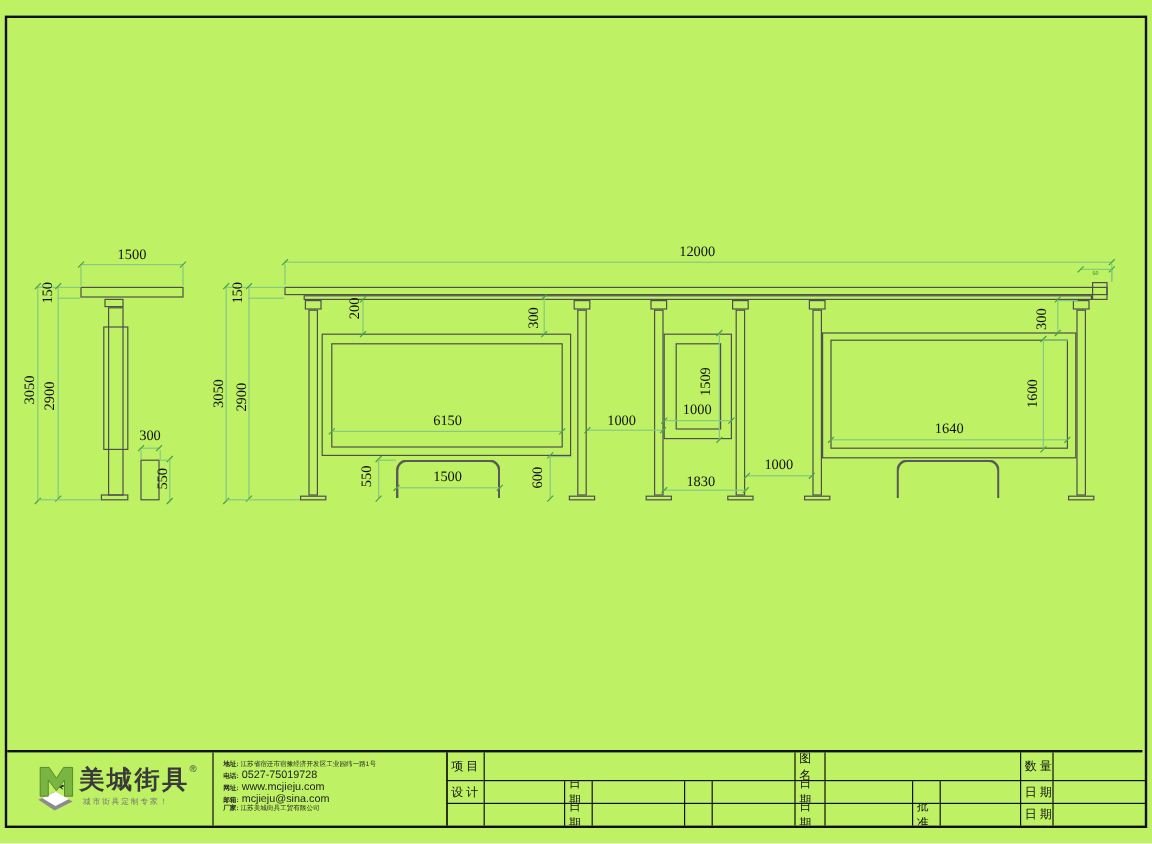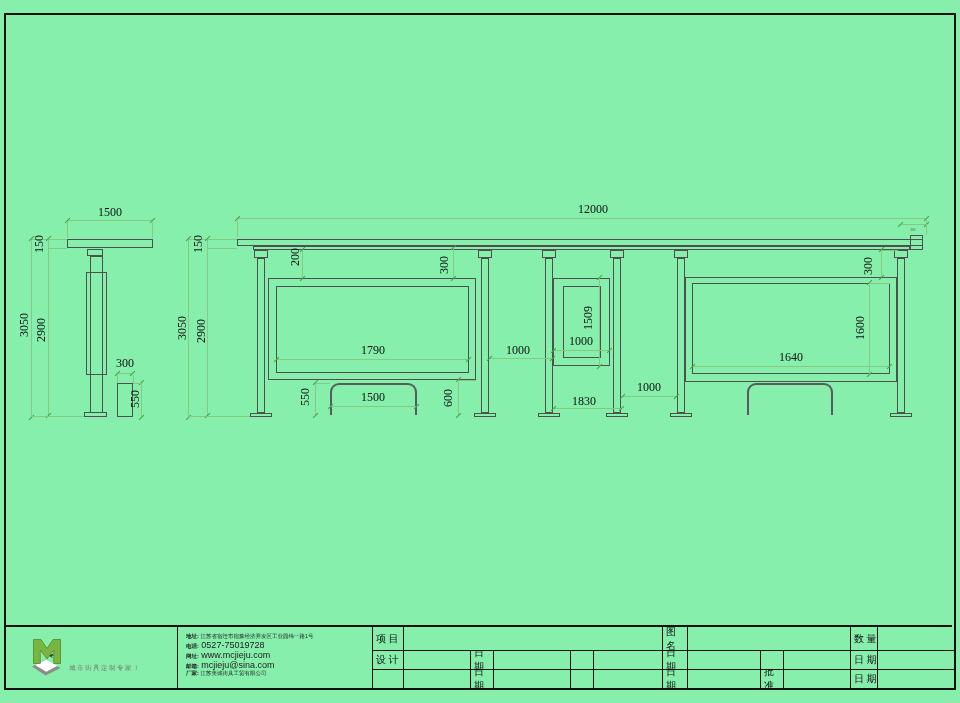--- a/index.html
+++ b/index.html
@@ -1,16 +1,16 @@
 <!DOCTYPE html>
 <html><head>
 <meta charset="utf-8">
 <style>
   html,body{margin:0;padding:0;background:#fff;}
-  .sheet{position:relative;width:960px;height:703px;background:#86efac;overflow:hidden;
+  .sheet{position:relative;width:960px;height:703px;background:#bef264;overflow:hidden;
          font-family:"Liberation Sans",sans-serif;}
   .border{position:absolute;left:4px;top:13px;width:948px;height:673px;border:2px solid #111;}
   
   .srect{position:absolute;border:1px solid #4f4f4f;background:transparent;box-sizing:border-box;}
   .bench{position:absolute;border:2px solid #5a5a5a;border-bottom:none;
          border-radius:9px 9px 0 0;box-sizing:border-box;background:transparent;}
   
   .dl{position:absolute;background:#85c985;}
   .dlh{height:1px;}
   .dlv{width:1px;}
@@ -137,27 +137,27 @@
     <div class="dl dlh dim" style="left:553px;top:408px;width:69px;"></div>
     <div class="dl dlh dim" style="left:622px;top:396px;width:55px;"></div>
     <div class="dl dlv dim" style="left:881px;top:250px;height:27px;"></div>
     <div class="dl dlh" style="left:881px;top:250px;width:17px;"></div>
     <div class="dl dlv dim" style="left:869px;top:283px;height:91px;"></div>
     <div class="dl dlh" style="left:869px;top:283px;width:21px;"></div>
     <div class="dl dlh dim" style="left:692px;top:366px;width:198px;"></div>
     <div class="dl dlh dim" style="left:900px;top:224px;width:27px;"></div>
     <div class="dl dlv" style="left:926px;top:224px;height:11px;"></div>
 
-    <div class="dlab" style="left:593px;top:209px;">12000</div>
+    <div class="dlab" style="left:581px;top:209px;">12000</div>
     <div class="dlab v" style="left:198px;top:244px;">150</div>
     <div class="dlab v" style="left:182px;top:328px;">3050</div>
     <div class="dlab v" style="left:201px;top:331px;">2900</div>
     <div class="dlab v" style="left:295px;top:257px;">200</div>
     <div class="dlab v" style="left:444px;top:265px;">300</div>
-    <div class="dlab" style="left:373px;top:350px;">1790</div>
+    <div class="dlab" style="left:373px;top:350px;">6150</div>
     <div class="dlab" style="left:518px;top:350px;">1000</div>
     <div class="dlab v" style="left:305px;top:397px;">550</div>
     <div class="dlab" style="left:373px;top:397px;">1500</div>
     <div class="dlab v" style="left:448px;top:398px;">600</div>
     <div class="dlab v" style="left:588px;top:318px;">1509</div>
     <div class="dlab" style="left:581px;top:341px;">1000</div>
     <div class="dlab" style="left:584px;top:401px;">1830</div>
     <div class="dlab" style="left:649px;top:387px;">1000</div>
     <div class="dlab v" style="left:868px;top:266px;">300</div>
     <div class="dlab v" style="left:860px;top:328px;">1600</div>
@@ -168,20 +168,21 @@
   <div class="titleblock">
     <div class="tb-sep" style="left:171px;"></div>
     <div class="tb-sep" style="left:366px;"></div>
 
     <svg width="36" height="46" viewBox="0 0 48 60" style="position:absolute;left:23px;top:6px;">
       <polygon points="4,44 22,35 42,46 22,56" fill="#8c8c8c"></polygon>
       <polygon points="8,42 23,35 38,43 23,51" fill="#ffffff"></polygon>
       <path d="M6,40 V8 h10 l8,12 8,-12 h10 v32 h-9 V22 l-9,12 -9,-12 v18 z" fill="#79b541" stroke="#55802c" stroke-width="1"></path>
       <path d="M27,30 l4,-3 2,2 -3,1 2,3 z" fill="#2f2f2f"></path>
     </svg>
+    <div class="brand"><span>美城街具</span><span class="reg">®</span></div>
     <div class="tagline">城市街具定制专家！</div>
 
     <div class="contact">
       <div class="c-line c-sm"><span class="c-lab">地址:</span> <span>江苏省宿迁市宿豫经济开发区工业园纬一路1号</span></div>
       <div class="c-line c-md"><span class="c-lab">电话:</span> <span>0527-75019728</span></div>
       <div class="c-line c-md"><span class="c-lab">网址:</span> <span>www.mcjieju.com</span></div>
       <div class="c-line c-md"><span class="c-lab">邮箱:</span> <span>mcjieju@sina.com</span></div>
       <div class="c-line c-sm"><span class="c-lab">厂家:</span> <span>江苏美城街具工贸有限公司</span></div>
     </div>
 

